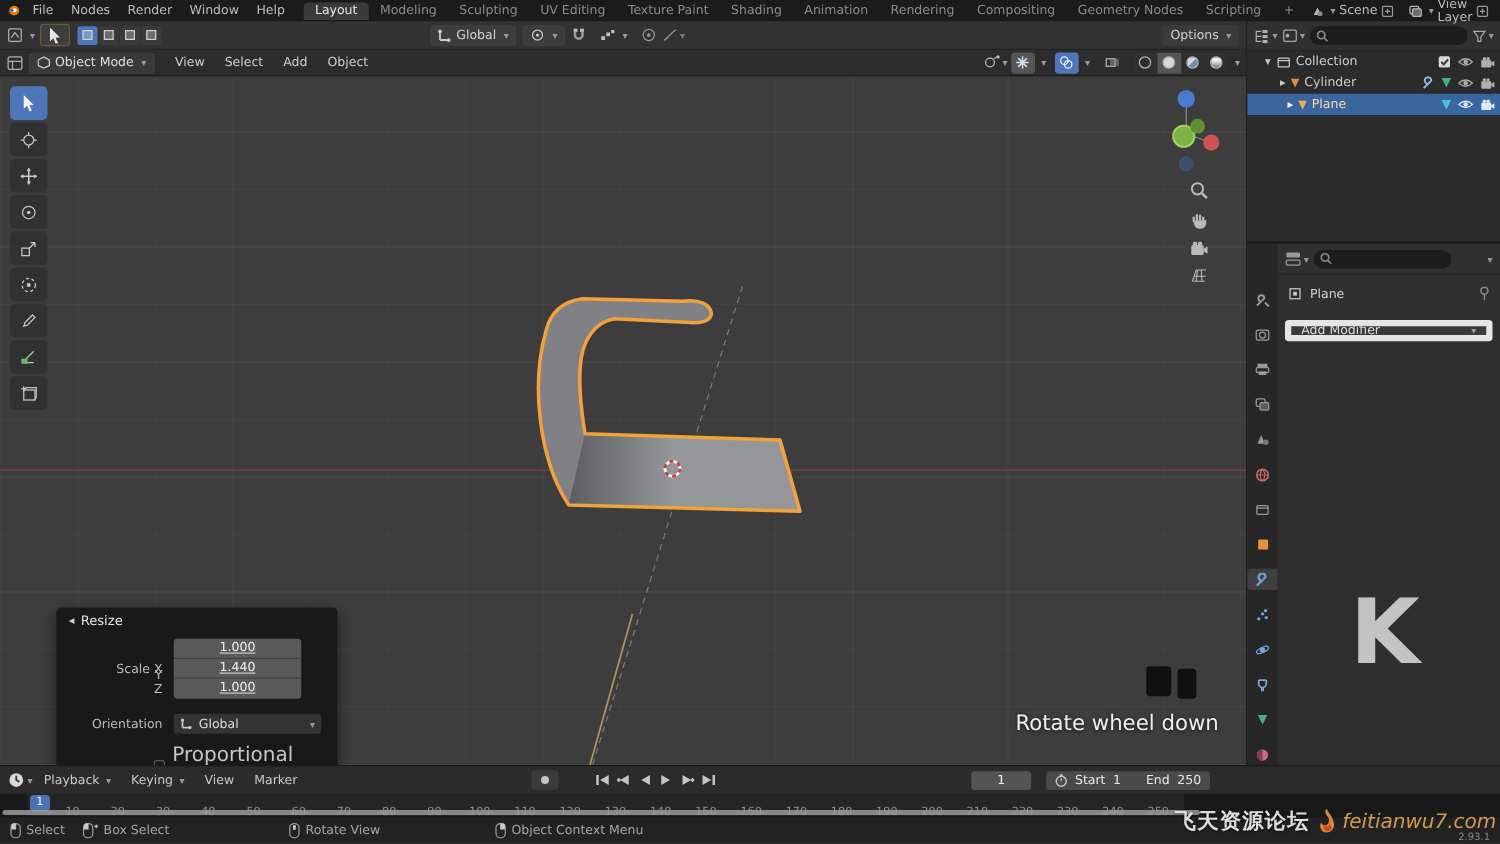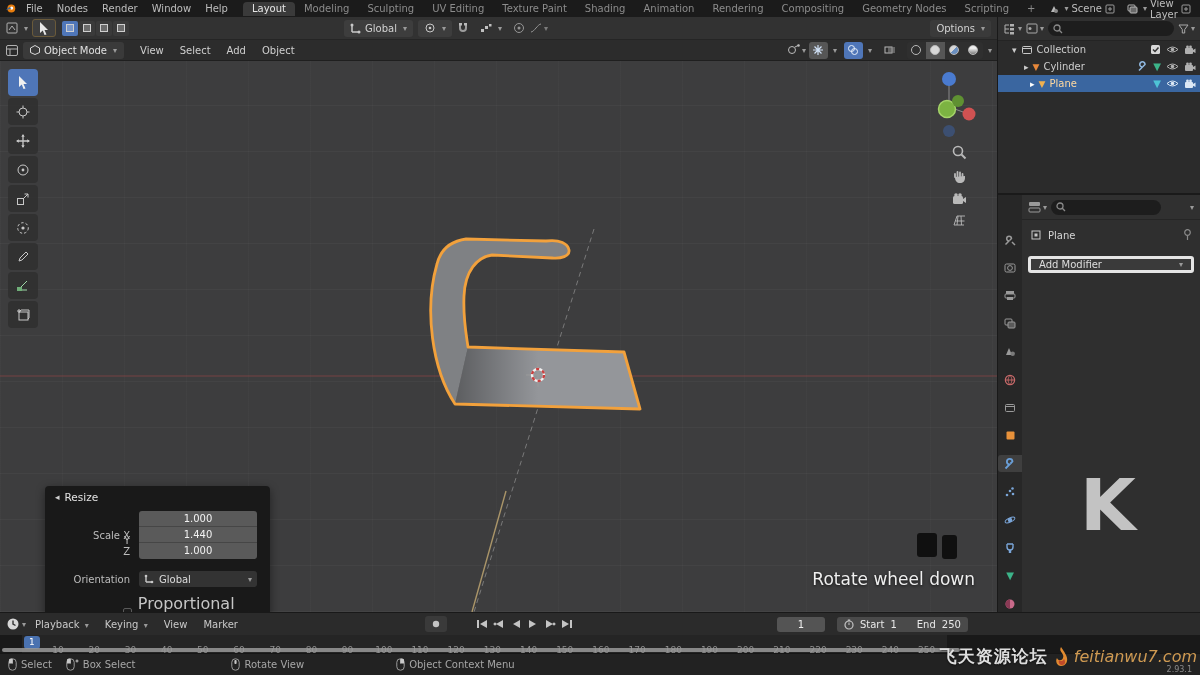--- a/index.html
+++ b/index.html
@@ -56,21 +56,21 @@
   .screencast { position:absolute; left:917px; top:472px; display:flex; gap:5px; align-items:flex-start; }
   .sc-btn { width:20px; height:24px; background:#101010; border-radius:3px; }
   .sc-btn.small { width:15px; }
   .mousewheel-text { position:absolute; right:22px; top:508px; font-size:17px; color:#efefef; text-shadow:0 1px 3px rgba(0,0,0,.7); }
 
   
   .fpanel { position:absolute; left:45px; top:425px; width:225px; background:rgba(24,24,24,.96); border-radius:4px; padding:5px 8px 9px; box-shadow:0 3px 10px rgba(0,0,0,.45); }
   .fpanel-title { display:flex; align-items:center; gap:5px; color:#e2e2e2; font-size:10.5px; margin-bottom:8px; }
   .frow { display:flex; align-items:center; margin-top:1px; }
   .flabel { width:86px; text-align:right; padding-right:9px; color:#bdbdbd; font-size:10px; }
-  .sliders { width:118px; }
+  .sliders { width:102px;text-decoration:underline; }
   .slider { height:16px; line-height:16px; background:#5a5a5a; text-align:center; color:#f2f2f2; font-size:10px; border-bottom:1px solid #464646; }
   .slider:first-child { border-radius:3px 3px 0 0; }
   .slider:last-child { border-radius:0 0 3px 3px; border-bottom:none; }
   .orient-dd { width:118px; height:16px; background:#333; border-radius:3px; display:flex; align-items:center; gap:5px; padding:0 5px; color:#dcdcdc; font-size:10px; }
   .chkrow { margin-top:7px; }
   .chk { width:11px; height:11px; background:#1c1c1c; border:1px solid #5a5a5a; border-radius:2px; margin-right:6px; }
 
   
   .right-panel { position:absolute; top:17px; left:997px; right:0; bottom:63px; display:flex; flex-direction:column; border-left:1px solid #191919; z-index:5; }
   .outliner { height:201px; background:#2b2b2b; border-bottom:2px solid #1a1a1a; }
@@ -82,21 +82,21 @@
   .tri { font-size:9px; }
   .rowicons { display:flex; gap:5px; align-items:center; }
 
   .properties { flex:1; display:flex; background:#2f2f2f; }
   .ptabs { width:24px; background:#272727; display:flex; flex-direction:column; align-items:center; padding-top:36px; gap:11px; }
   .ptab { width:24px; height:17px; display:flex; align-items:center; justify-content:center; }
   .ptab.active { background:#3f3f3f; border-radius:3px 0 0 3px; }
   .pcontent { flex:1; position:relative; }
   .prop-header { height:25px; display:flex; align-items:center; gap:4px; padding:0 6px; background:#303030; border-bottom:1px solid #252525; }
   .breadcrumb { display:flex; align-items:center; gap:6px; padding:9px 8px 7px; color:#d5d5d5; font-size:10px; }
-  .addmod-btn { margin:8px 6px; height:17px; background:#3a3a3a; border:3px solid #e5e5e5; border-radius:3px; display:flex; align-items:center; padding:0 8px; color:#dedede; font-size:10px; }
+  .addmod-btn { margin:8px 6px; height:17px; background:#3a3a3a; border:5px solid #e5e5e5; border-radius:3px; display:flex; align-items:center; padding:0 8px; color:#dedede; font-size:10px; }
   .addmod-btn .dd { margin-left:auto; }
   .big-k { position:absolute; left:58px; top:268px; font-size:72px; font-weight:bold; color:#d4d4d4; opacity:.9; font-family:"DejaVu Sans",sans-serif; }
 
   
   .timeline { position:absolute; left:0; right:0; top:612px; height:41px; background:#2b2b2b; border-top:1px solid #191919; z-index:6; }
   .tl-header { height:22px; display:flex; align-items:center; padding:0 6px; gap:2px; }
   .tl-menu { padding:0 7px; font-size:10px; color:#c9c9c9; }
   .rec-btn { width:22px; height:16px; background:#3a3a3a; border-radius:3px; display:flex; align-items:center; justify-content:center; margin-left:178px; }
   .transport { display:flex; gap:2px; margin-left:26px; }
   .tp-btn { width:15px; height:16px; display:flex; align-items:center; justify-content:center; }

